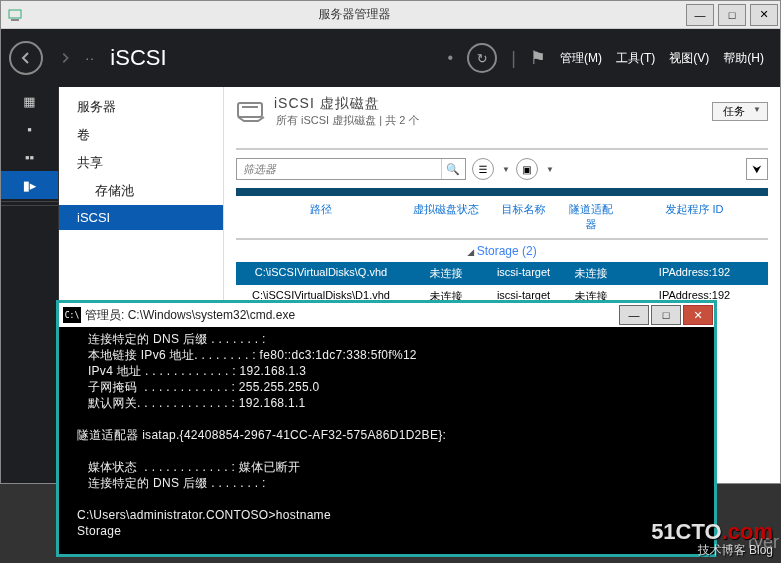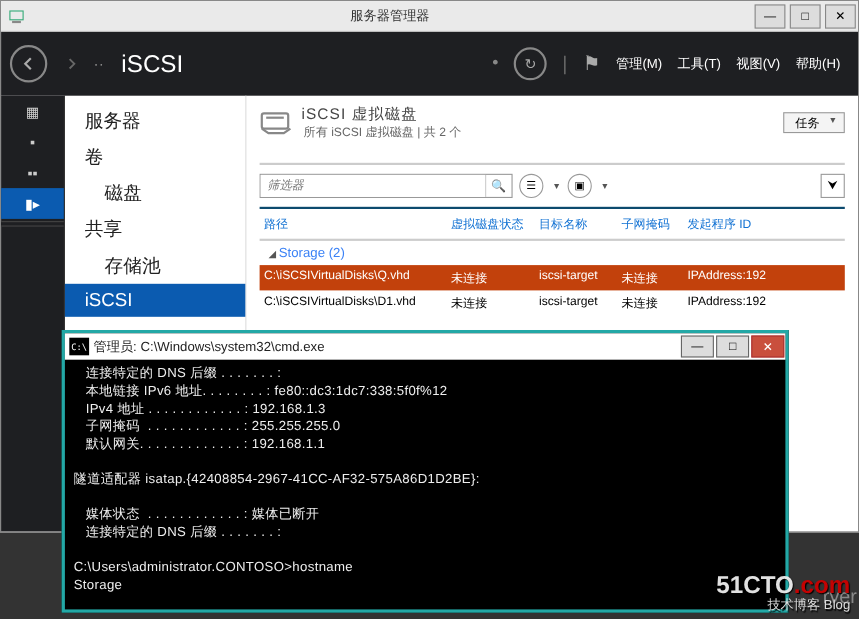--- a/index.html
+++ b/index.html
@@ -21,61 +21,61 @@
 .sm-flag { font-size: 18px; color: #aaa; }
 .sm-menu { font-size: 12px; color: #fff; cursor: default; }
 
 .sm-body { display: flex; height: calc(100% - 86px); }
 .sm-iconbar { width: 58px; background: #1e1f22; display: flex; flex-direction: column; border-right:1px solid #333;}
 .sm-iconitm { height: 28px; display: flex; align-items: center; justify-content: center; color: #ccc; font-size: 13px; cursor: default; }
 .sm-iconitm.sel { background: #0b5bb0; color: #fff; }
 .sm-drag { height:5px; background:#1e1f22; border-top:1px solid #444; border-bottom:1px solid #444; margin-top:2px;}
 
 .sm-nav { width: 165px; border-right: 1px solid #ddd; padding-top: 6px; }
-.sm-navi { font-size: 17px; padding: 5px 10px 5px 18px; color: #222; cursor: default; }
+.sm-navi { font-size: 13px; padding: 5px 10px 5px 18px; color: #222; cursor: default; }
 .sm-navi.sub { padding-left: 36px; }
 .sm-navi.sel { background: #0b5bb0; color: #fff; }
 
 .sm-main { flex: 1; padding: 8px 12px; overflow: hidden; }
 .sm-section-hdr { display: flex; align-items: center; margin-bottom: 20px; }
 .sm-doc-icon { width: 30px; height: 22px; margin-right: 8px; }
 .sm-sec-title { font-size: 14px; color: #444; font-weight: normal; letter-spacing: 1px; }
 .sm-sec-sub { font-size: 11px; color: #666; margin-left: 2px; }
 .sm-taskbtn { margin-left:auto; border:1px solid #999; padding:1px 22px 1px 10px; font-size:11px; position:relative; background:#f4f4f4;}
 .sm-taskbtn::after { content:"▼"; position:absolute; right:6px; top:2px; font-size:8px; color:#555;}
 
 .sm-toolbar { display: flex; align-items: center; margin: 8px 0; gap: 6px; border-top: 2px solid #ccc; padding-top: 8px; }
 .sm-filter { flex: 0 0 230px; display: flex; border: 1px solid #999; height: 22px; }
 .sm-filter input { flex: 1; border: none; padding: 0 6px; font-size: 11px; font-style: italic; color: #888; outline:none;}
 .sm-filter .srch { width: 24px; display: flex; align-items: center; justify-content: center; border-left: 1px solid #ccc; font-size:11px;}
 .sm-roundbtn { width: 22px; height: 22px; border: 1px solid #999; border-radius: 50%; display: flex; align-items: center; justify-content: center; font-size: 10px; cursor: default;}
 .sm-dd { font-size:8px; margin-left:2px; color:#555; }
 .sm-expand { margin-left:auto; width:22px; height:22px; border:1px solid #999; display:flex; align-items:center; justify-content:center; font-size:11px;}
 
-.sm-table { font-size: 11px; border-top:2px solid #0c4a6e;}
+.sm-table { font-size: 11px; border-top:8px solid #0c4a6e;text-align:center;}
 .sm-thead { display: flex; color: #1272d3; padding: 4px 0; border-bottom: 2px solid #ccc;}
 .sm-th { padding: 2px 4px; }
 .sm-grp { padding: 4px 8px; font-size: 12px; color: #3b82f6; }
 .sm-grp::before { content: "◢ "; font-size: 9px; color:#555;}
 .sm-row { display: flex; padding: 2px 0; }
-.sm-row.sel { background: #c2410c; color: #fff; }
+.sm-row.sel { background: #0369a1; color: #fff; }
 .sm-td { padding: 2px 4px; overflow: hidden; white-space: nowrap; }
 .c1 { width: 170px; } .c2 { width: 80px; } .c3 { width: 75px; } .c4 { width: 60px; } .c5 { flex: 1; }
 
 
 .cmd-window { position: absolute; left: 56px; top: 300px; width: 661px; height: 257px; border: 3px solid #23a8a6; background: #000; }
 .cmd-titlebar { height: 24px; background: #fff; display: flex; align-items: center; }
 .cmd-icon { width: 18px; height: 16px; margin: 0 4px; background: #000; display:flex; align-items:center; justify-content:center; color:#fff; font-size:8px; font-family:monospace;}
 .cmd-title { flex: 1; font-size: 12px; color: #222; }
 .cmd-btns { display: flex; }
 .cmd-btn { width: 30px; height: 20px; border: 1px solid #666; display: flex; align-items: center; justify-content: center; font-size: 11px; font-family: Arial; margin:1px;}
 .cmd-btn.min { background: #ddd; }
 .cmd-btn.max { background: #ddd; }
 .cmd-btn.close { background: #c94f3d; color: #fff; border-color: #a33; }
-.cmd-body { padding: 4px 8px; color: #eee; font-family: "NSimSun","SimSun","Consolas",monospace; font-size: 12px; line-height: 16px; white-space: pre; overflow:hidden; letter-spacing:0.3px;}
+.cmd-body { padding: 4px 8px; color: #eee; font-family: "NSimSun","SimSun","Consolas",monospace; font-size: 12px; line-height: 16px; white-space: pre; overflow:hidden; letter-spacing:0.3px;margin-left:10px;}
 
 
 .watermark { position:absolute; right:8px; bottom:18px; color:#eee; font-family:Arial; font-size:22px; font-weight:bold; opacity:0.95; text-shadow:1px 1px 1px #000;}
 .watermark .dot{color:#c00;}
 .watermark-sub { position:absolute; right:8px; bottom:4px; color:#ddd; font-size:12px; text-shadow:1px 1px 1px #000;}
 .wm-server { position:absolute; right:2px; bottom:10px; color:#888; font-size:18px; z-index:0;}
 </style>
 </head>
 <body>
 
@@ -127,21 +127,20 @@
       <div class="sm-iconitm">▦</div>
       <div class="sm-iconitm">▪</div>
       <div class="sm-iconitm">▪▪</div>
       <div class="sm-iconitm sel">▮▸</div>
       <div class="sm-drag"></div>
     </div>
 
     <div class="sm-nav">
       <div class="sm-navi">服务器</div>
       <div class="sm-navi">卷</div>
-      <div class="sm-navi sub">磁盘</div>
       <div class="sm-navi">共享</div>
       <div class="sm-navi sub">存储池</div>
       <div class="sm-navi sel">iSCSI</div>
     </div>
 
     <div class="sm-main">
       <div class="sm-section-hdr">
         <span class="sm-doc-icon">
           <svg width="30" height="22" viewBox="0 0 30 22">
               <rect x="2" y="2" width="24" height="14" rx="2" fill="none" stroke="#888" stroke-width="2"></rect>
@@ -166,21 +165,21 @@
         <div class="sm-roundbtn">▣</div>
           <span class="sm-dd">▼</span>
         <div class="sm-expand">⮟</div>
       </div>
 
       <div class="sm-table">
         <div class="sm-thead">
           <div class="sm-th c1">路径</div>
           <div class="sm-th c2">虚拟磁盘状态</div>
           <div class="sm-th c3">目标名称</div>
-          <div class="sm-th c4">子网掩码</div>
+          <div class="sm-th c4">隧道适配器</div>
           <div class="sm-th c5">发起程序 ID</div>
         </div>
         <div class="sm-grp">Storage (2)</div>
         <div class="sm-row sel">
           <div class="sm-td c1">C:\iSCSIVirtualDisks\Q.vhd</div>
           <div class="sm-td c2">未连接</div>
           <div class="sm-td c3">iscsi-target</div>
           <div class="sm-td c4">未连接</div>
           <div class="sm-td c5">IPAddress:192</div>
         </div>

